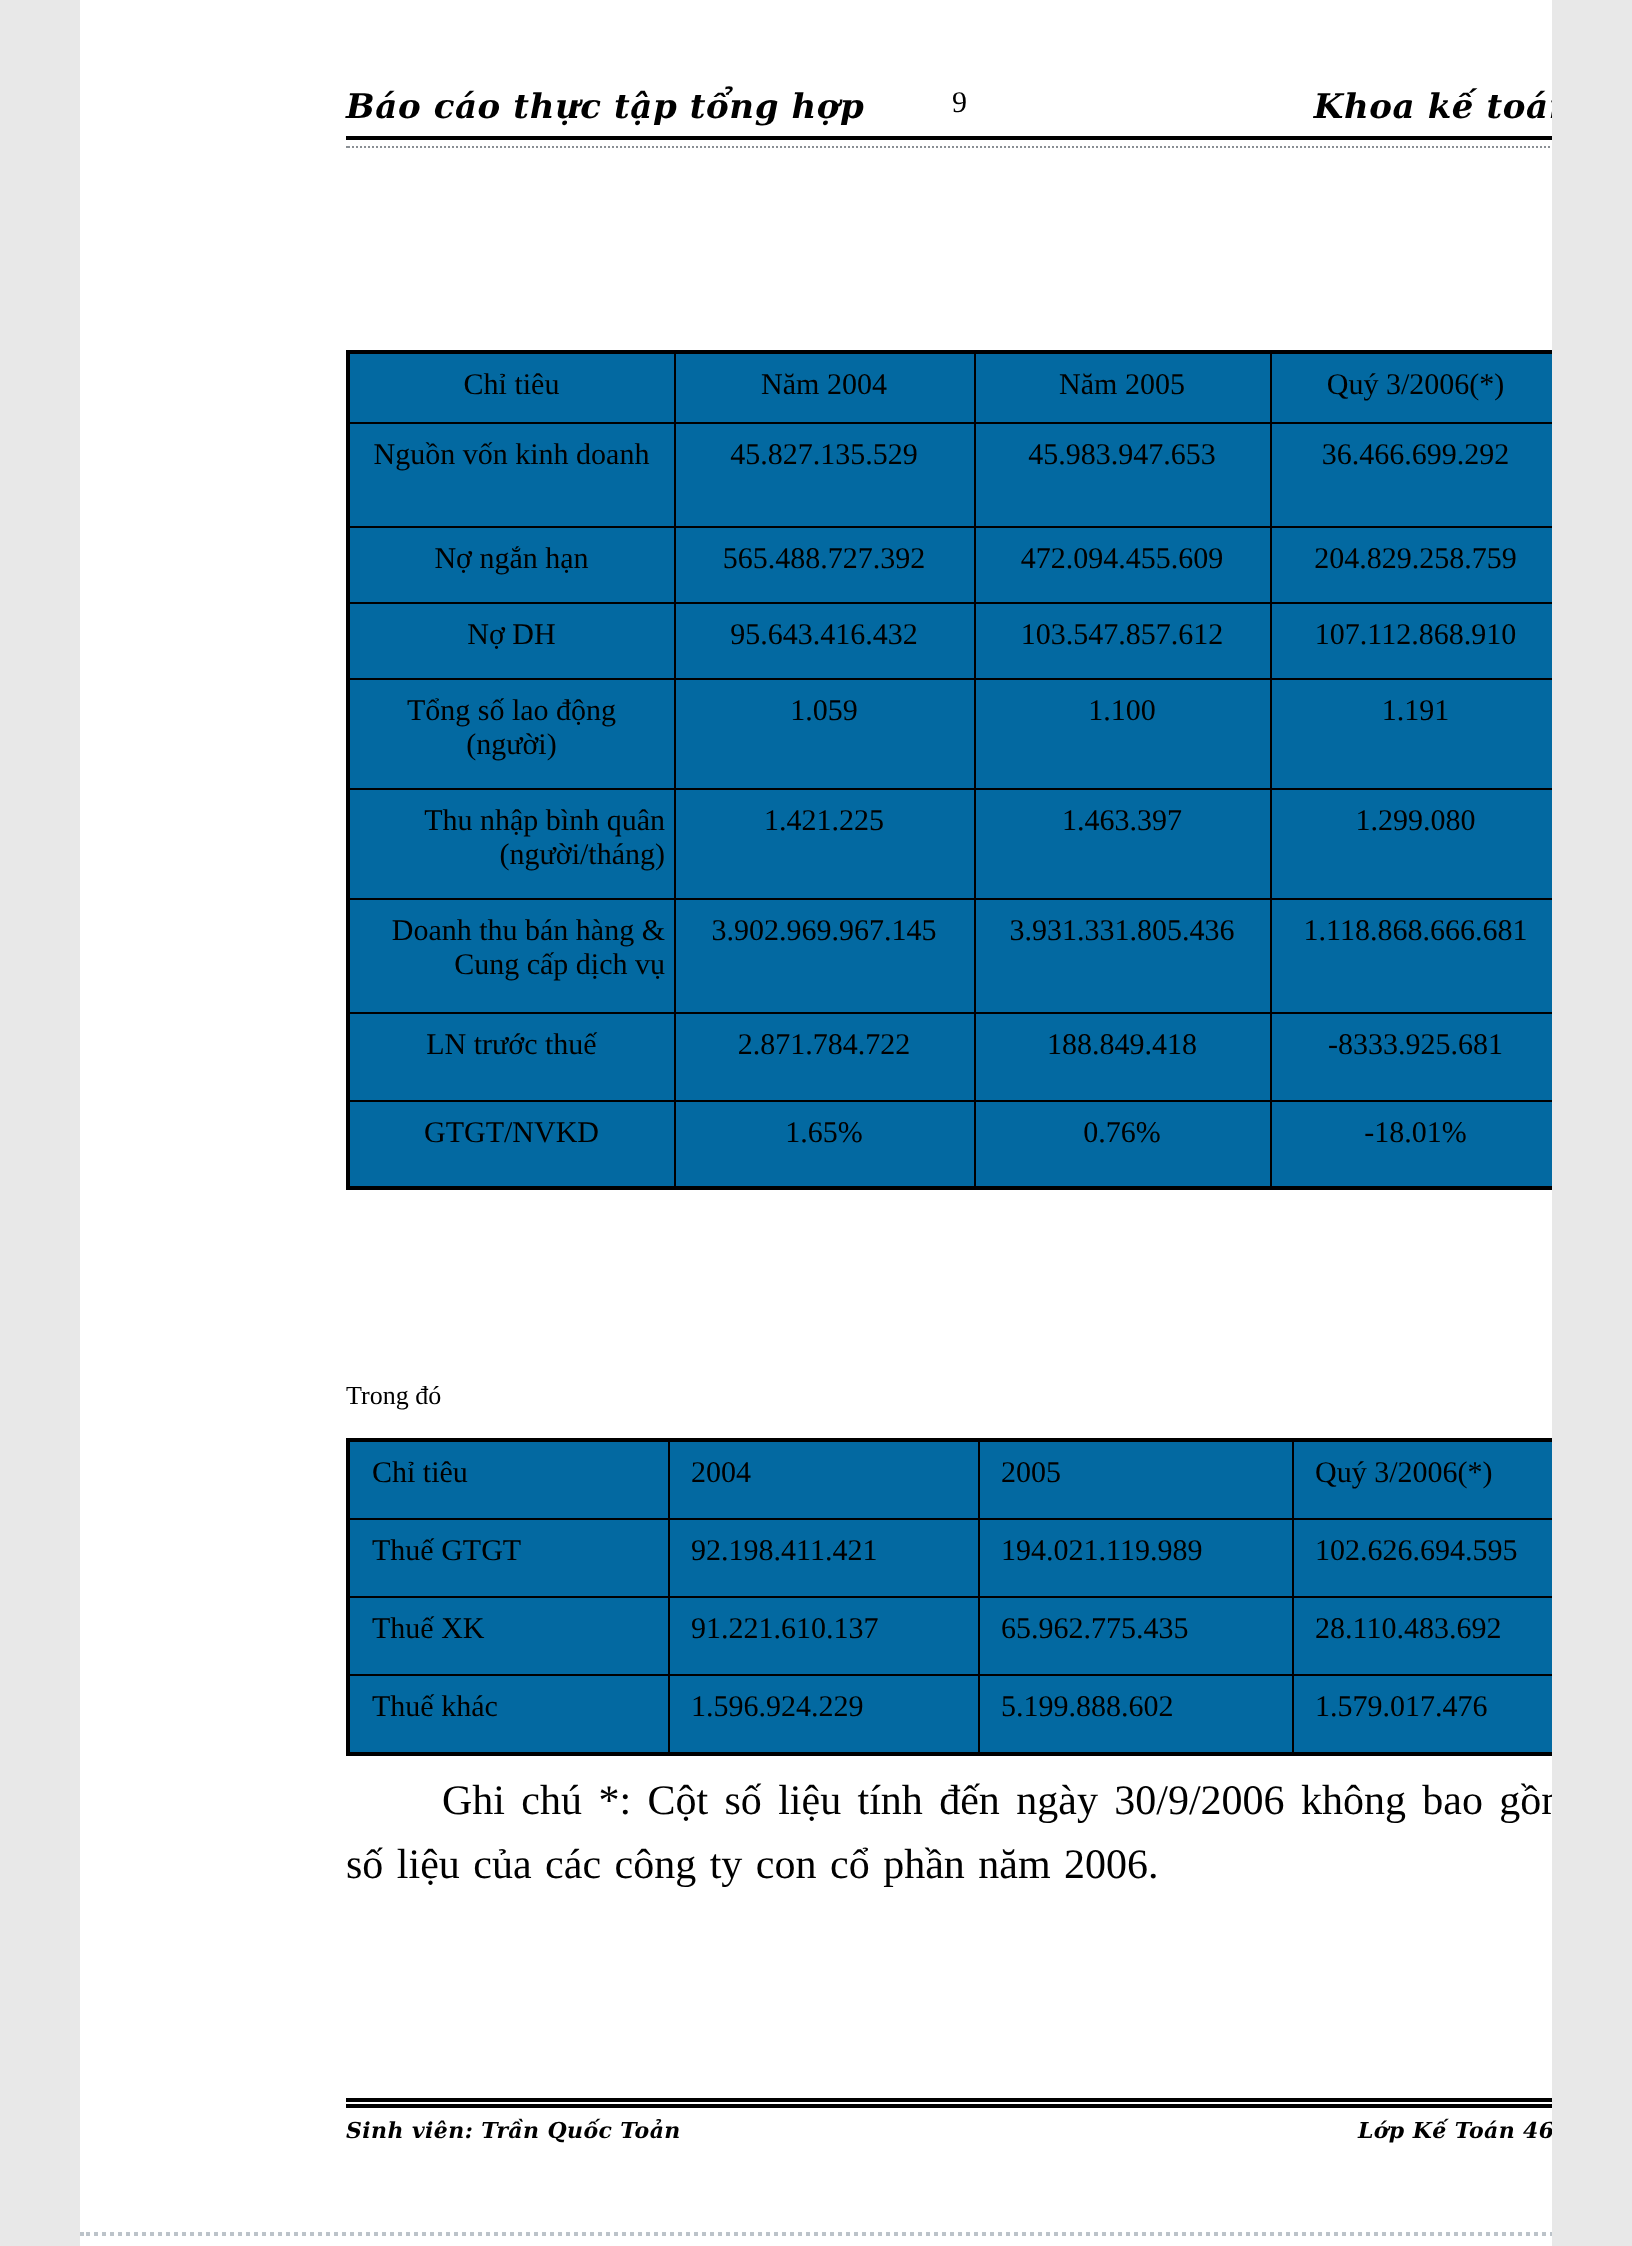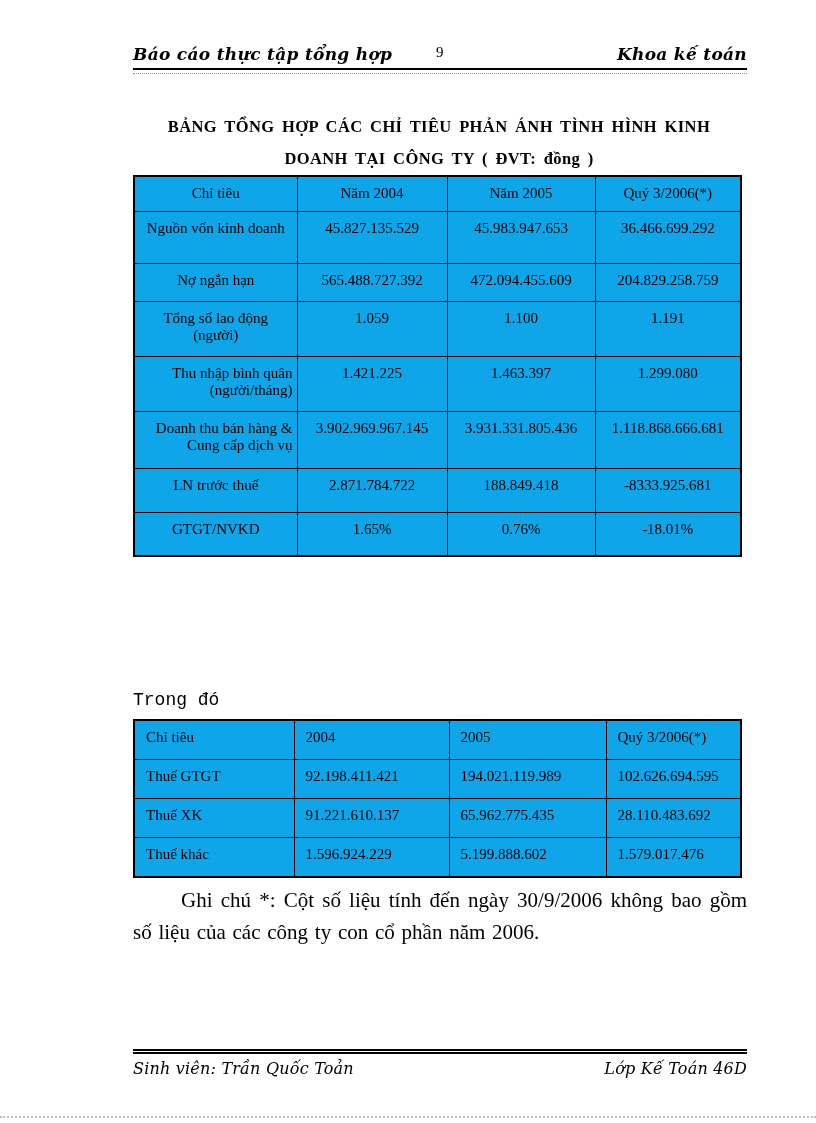--- a/index.html
+++ b/index.html
@@ -1,19 +1,19 @@
 <!DOCTYPE html>
 <html><head>
 <meta charset="utf-8">
 <style>
   * { margin:0; padding:0; box-sizing:border-box; }
   html,body { background:#e8e8e8; }
   .page {
     position:relative;
-    width:816px; height:1123px;
+    width:736px; height:1123px;
     margin:0 auto;
     background:#ffffff;
     font-family:"Liberation Serif","DejaVu Serif",serif;
     color:#000;
     overflow:hidden;
   }
   
   .header-row {
     position:absolute; top:44px; left:133px; width:614px;
     display:flex; justify-content:space-between; align-items:baseline;
@@ -31,71 +31,67 @@
 
   
   .title {
     position:absolute; top:111px; left:104px; width:670px;
     text-align:center; font-weight:bold; font-size:16.5px;
     letter-spacing:.4px; word-spacing:3px; line-height:32px;
   }
   .title span { display:block; white-space:nowrap; }
 
   
-  table { border-collapse:collapse; table-layout:fixed; background:#0ea5e9; }
+  table { border-collapse:collapse; table-layout:fixed; background:#0369a1; }
   .t1 { position:absolute; top:175px; left:133px; width:607px; border:2px solid #000; }
   .t2 { position:absolute; top:719px; left:133px; width:607px; border:2px solid #000; }
   td { border:1px solid #000; font-size:15px; overflow:hidden; }
   .t1 td { text-align:center; vertical-align:top; padding:8px 8px 0 8px; }
   .t1 tr.hdr td { vertical-align:middle; padding:0 4px; }
   .t1 td.lbl-left { text-align:right; padding-left:10px; padding-right:4px; }
   .t2 td { text-align:left; vertical-align:top; padding:8px 6px 0 11px; }
 
   
-  .trong-do { position:absolute; top:690px; left:133px; font-size:18px;font-family:Liberation Mono, monospace; }
+  .trong-do { position:absolute; top:690px; left:133px; font-size:13px; }
   .note {
     position:absolute; top:884px; left:133px; width:614px;
     font-size:21px; line-height:32px; text-indent:48px; text-align:justify;
     word-spacing:1.5px;
   }
 
   
   .footer-rule {
     position:absolute; top:1049px; left:133px; width:614px;
     height:0; border-top:5px double #000;
   }
   .footer-row {
     position:absolute; top:1059px; left:133px; width:614px;
     display:flex; justify-content:space-between; align-items:baseline;
     font-family:"DejaVu Serif","Liberation Serif",serif;
-    font-style:italic; font-weight:normal; font-size:16px;
+    font-style:italic; font-weight:bold; font-size:11px;
     letter-spacing:.2px;
   }
   .bottom-dotted {
     position:absolute; top:1116px; left:0; width:816px;
     border-top:2px dotted #bcc3c9;
   }
 </style>
 </head>
 <body>
 
 <div class="page">
 
   <div class="header-row">
     <span>Báo cáo thực tập tổng hợp</span>
     <span class="page-num">9</span>
     <span>Khoa kế toán</span>
   </div>
   <div class="header-rule"></div>
   <div class="header-ruled2"></div>
 
-  <div class="title">
-    <span>BẢNG TỔNG HỢP CÁC CHỈ TIÊU PHẢN ÁNH TÌNH HÌNH KINH</span>
-    <span>DOANH TẠI CÔNG TY ( ĐVT:  đồng )</span>
-  </div>
 
   <table class="t1">
     <colgroup>
         <col style="width:163px">
         <col style="width:150px">
         <col style="width:148px">
         <col style="width:146px">
       </colgroup>
     <tbody>
         <tr class="hdr" style="height:35px">
@@ -109,20 +105,26 @@
       <td>45.827.135.529</td>
       <td>45.983.947.653</td>
       <td>36.466.699.292</td>
     </tr>
     <tr style="height:38px">
       <td>Nợ ngắn hạn</td>
       <td>565.488.727.392</td>
       <td>472.094.455.609</td>
       <td>204.829.258.759</td>
     </tr>
+    <tr style="height:38px">
+      <td>Nợ DH</td>
+      <td>95.643.416.432</td>
+      <td>103.547.857.612</td>
+      <td>107.112.868.910</td>
+    </tr>
     <tr style="height:55px">
       <td>Tổng  số lao động (người)</td>
       <td>1.059</td>
       <td>1.100</td>
       <td>1.191</td>
     </tr>
     <tr style="height:55px">
       <td class="lbl-left">Thu nhập bình quân (người/tháng)</td>
       <td>1.421.225</td>
       <td>1.463.397</td>

